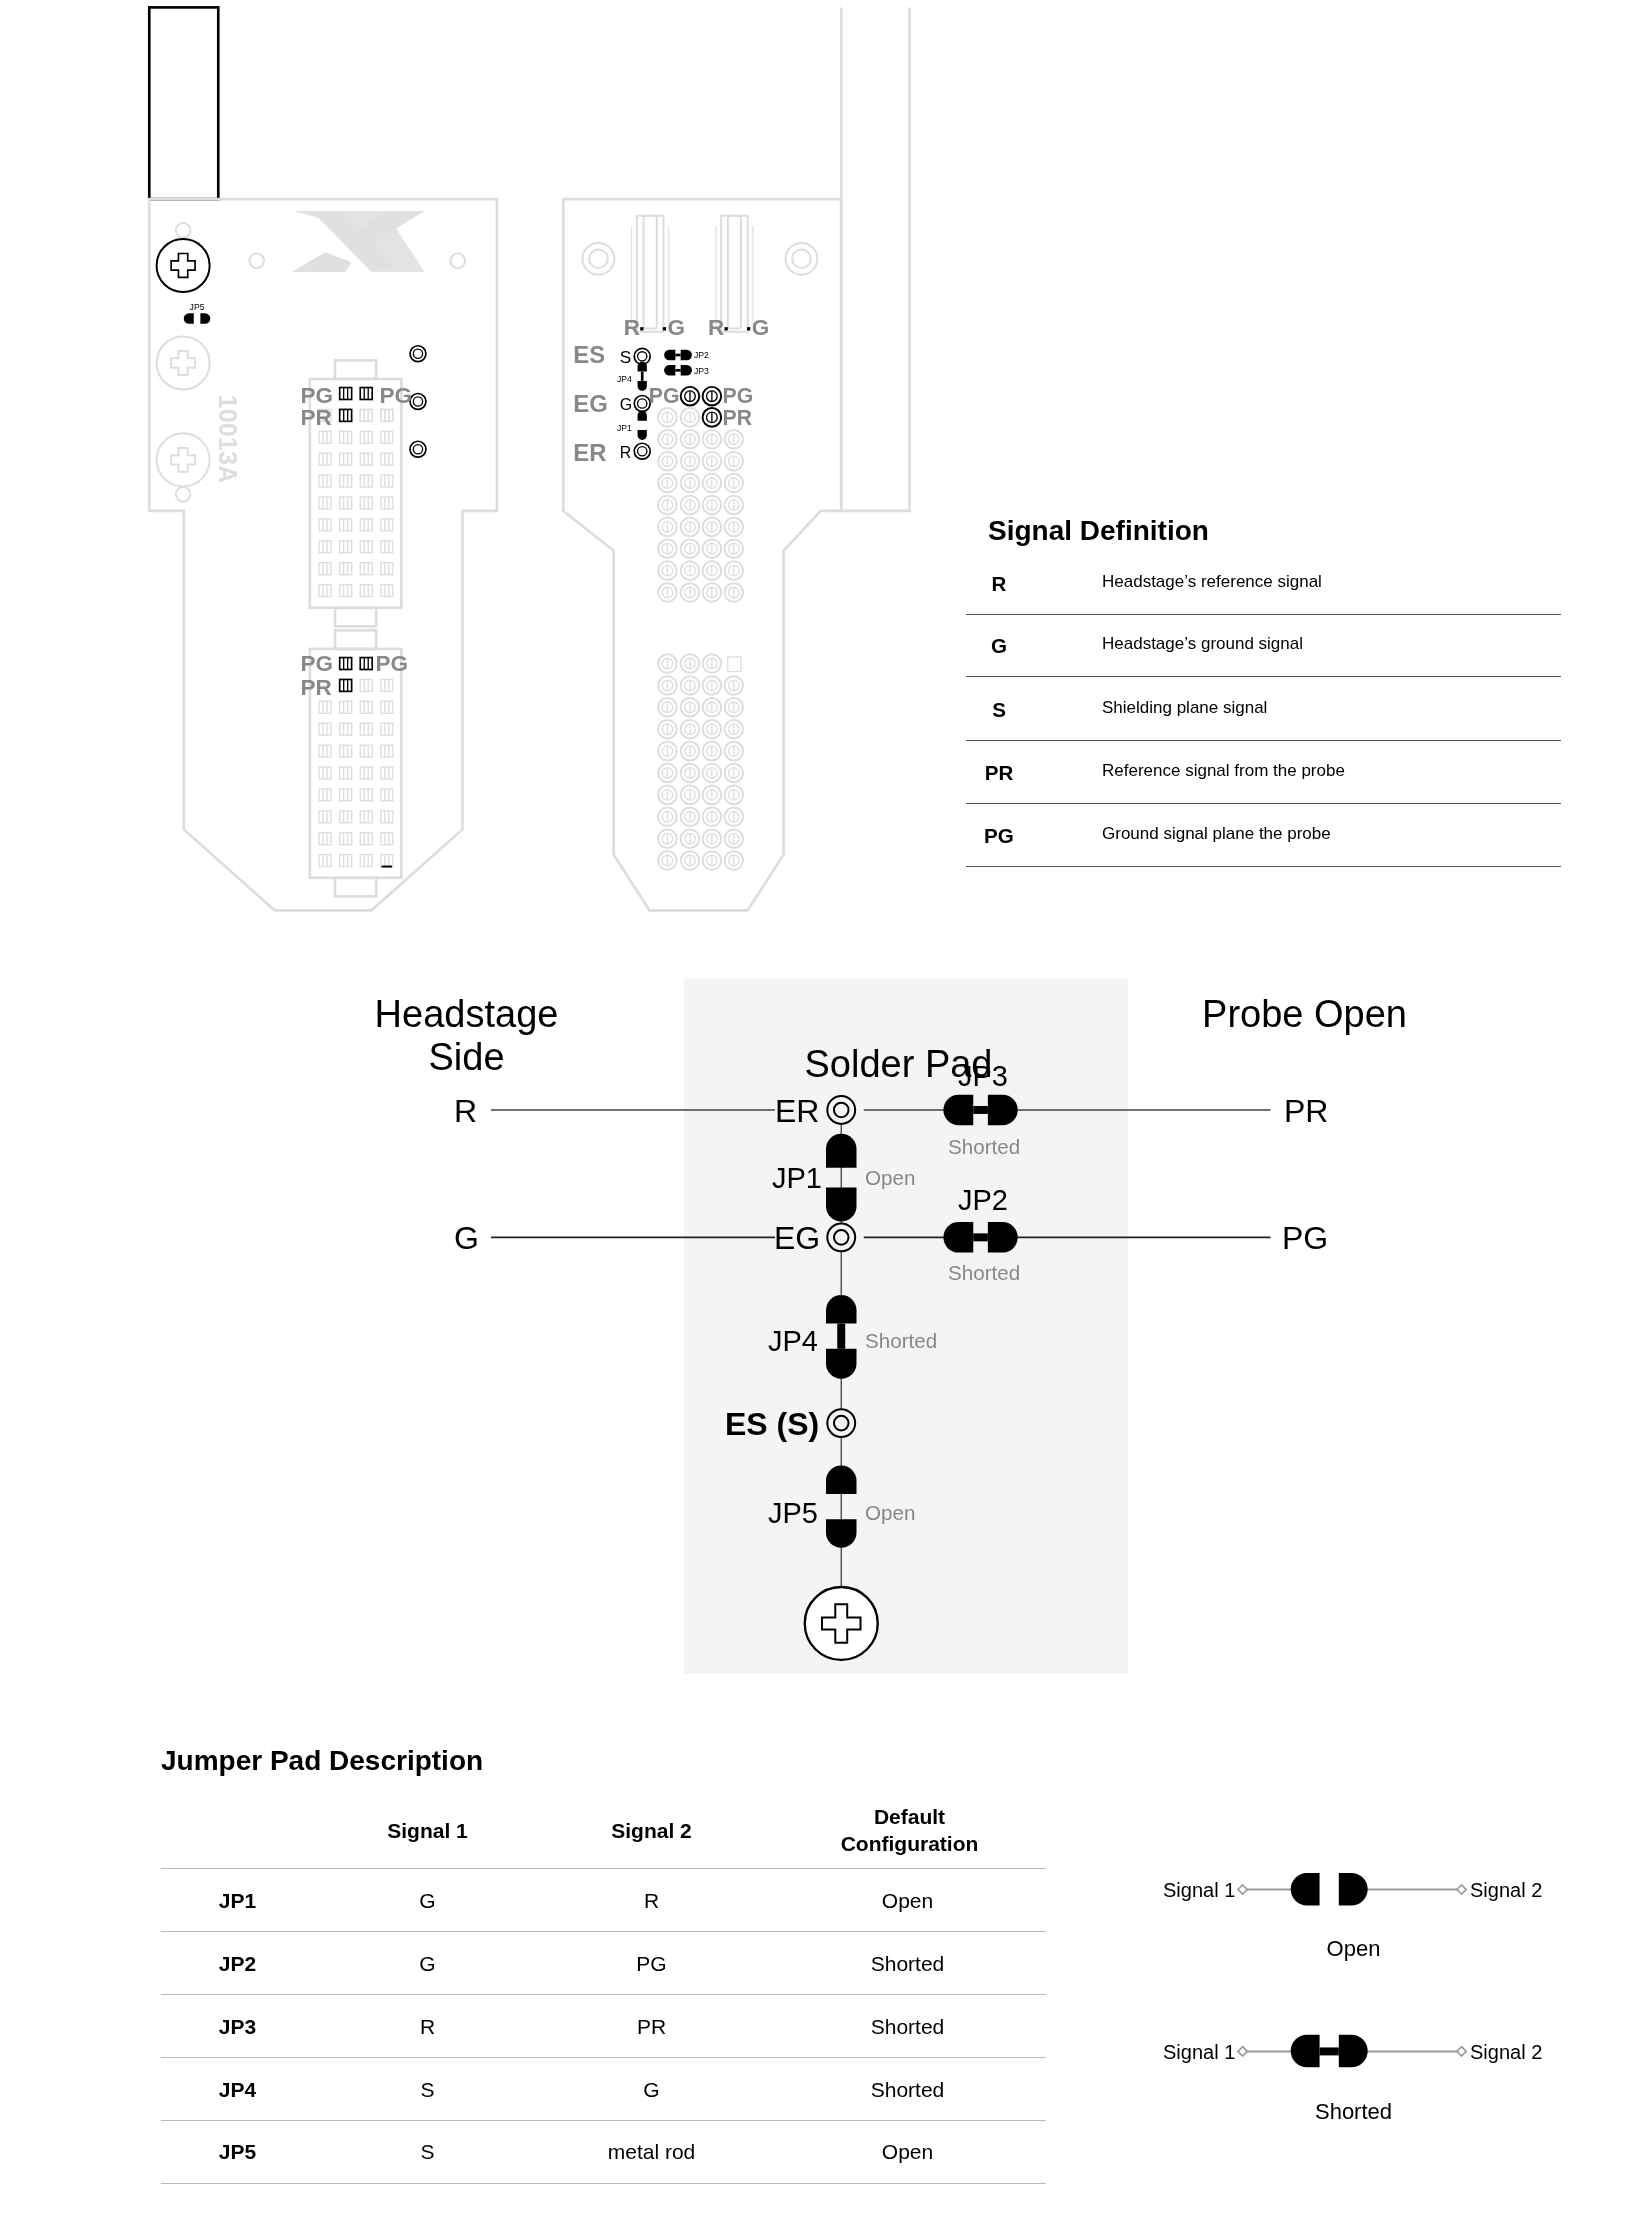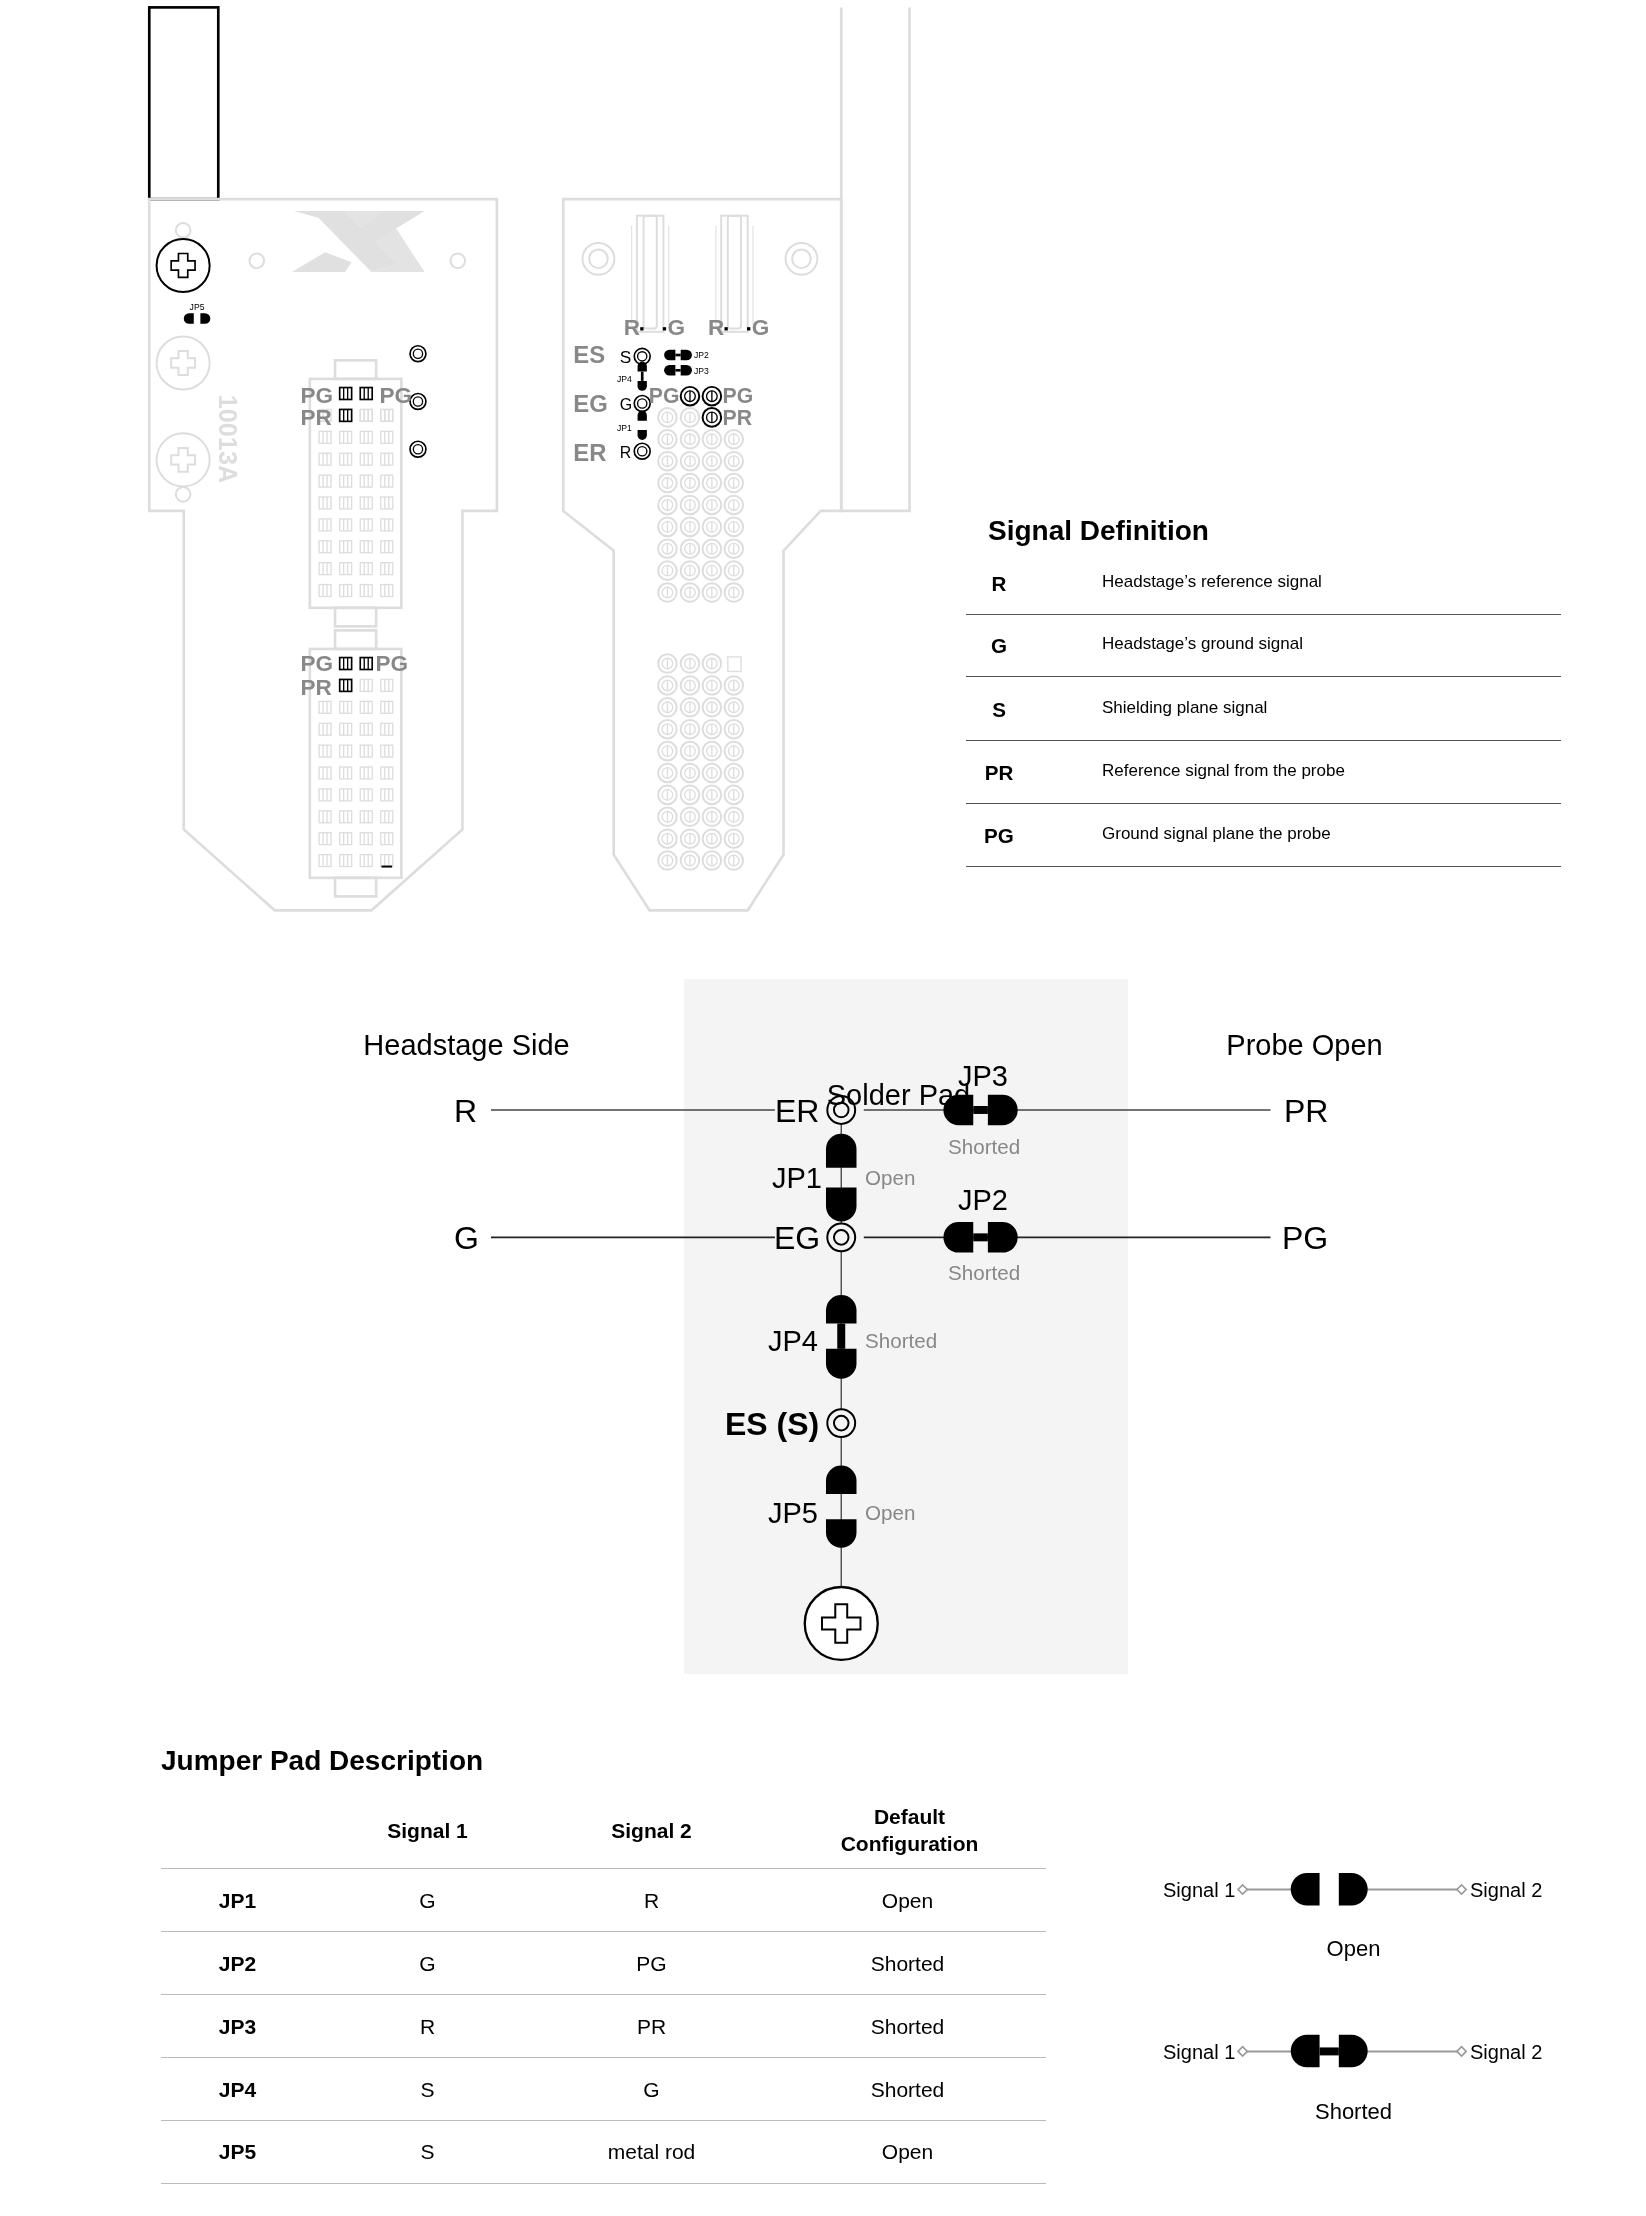--- a/index.html
+++ b/index.html
@@ -4,21 +4,21 @@
 <style>
   html, body { margin: 0; padding: 0; background: #ffffff; }
   body { width: 1646px; height: 2216px; position: relative; overflow: hidden;
          font-family: "Liberation Sans", "DejaVu Sans", sans-serif; color: #000; }
   .abs { position: absolute; }
   #board-svg, #schem-svg, #legend-svg { position: absolute; left: 0; top: 0; }
   .h-title { position: absolute; font-weight: 700; font-size: 28px; }
   .sig-row { position: absolute; left: 966px; width: 595px; height: 62px; border-bottom: 1.3px solid #555; }
   .sig-key { position: absolute; left: 0; width: 66px; text-align: center; font-weight: 700; font-size: 20.6px; top: 20px; }
   .sig-desc { position: absolute; left: 136px; font-size: 17px; top: 20px; }
-  .col-head { position: absolute; font-size: 29px; text-align: center; margin-top: 36px; }
+  .col-head { position: absolute; font-size: 38px; text-align: center; }
   .jt-head { position: absolute; font-weight: 700; font-size: 21px; text-align: center; line-height: 26.5px; }
   .jt-line { position: absolute; left: 161px; width: 885px; height: 0; border-top: 1.3px solid #bbb; }
   .jt-cell { position: absolute; font-size: 21px; text-align: center; width: 199px; }
   .jt-id { font-weight: 700; }
   .schem-label { position: absolute; font-size: 32px; line-height: 32px; }
   .schem-sub { position: absolute; font-size: 20.6px; color: #888; line-height: 21px; }
   .legend-text { position: absolute; font-size: 20px; line-height: 20px; }
   .legend-cap { position: absolute; font-size: 22px; text-align: center; width: 199px; }
   .pcb-label { font-family: "Liberation Sans", sans-serif; font-weight: 700; fill: #888; }
 </style>

